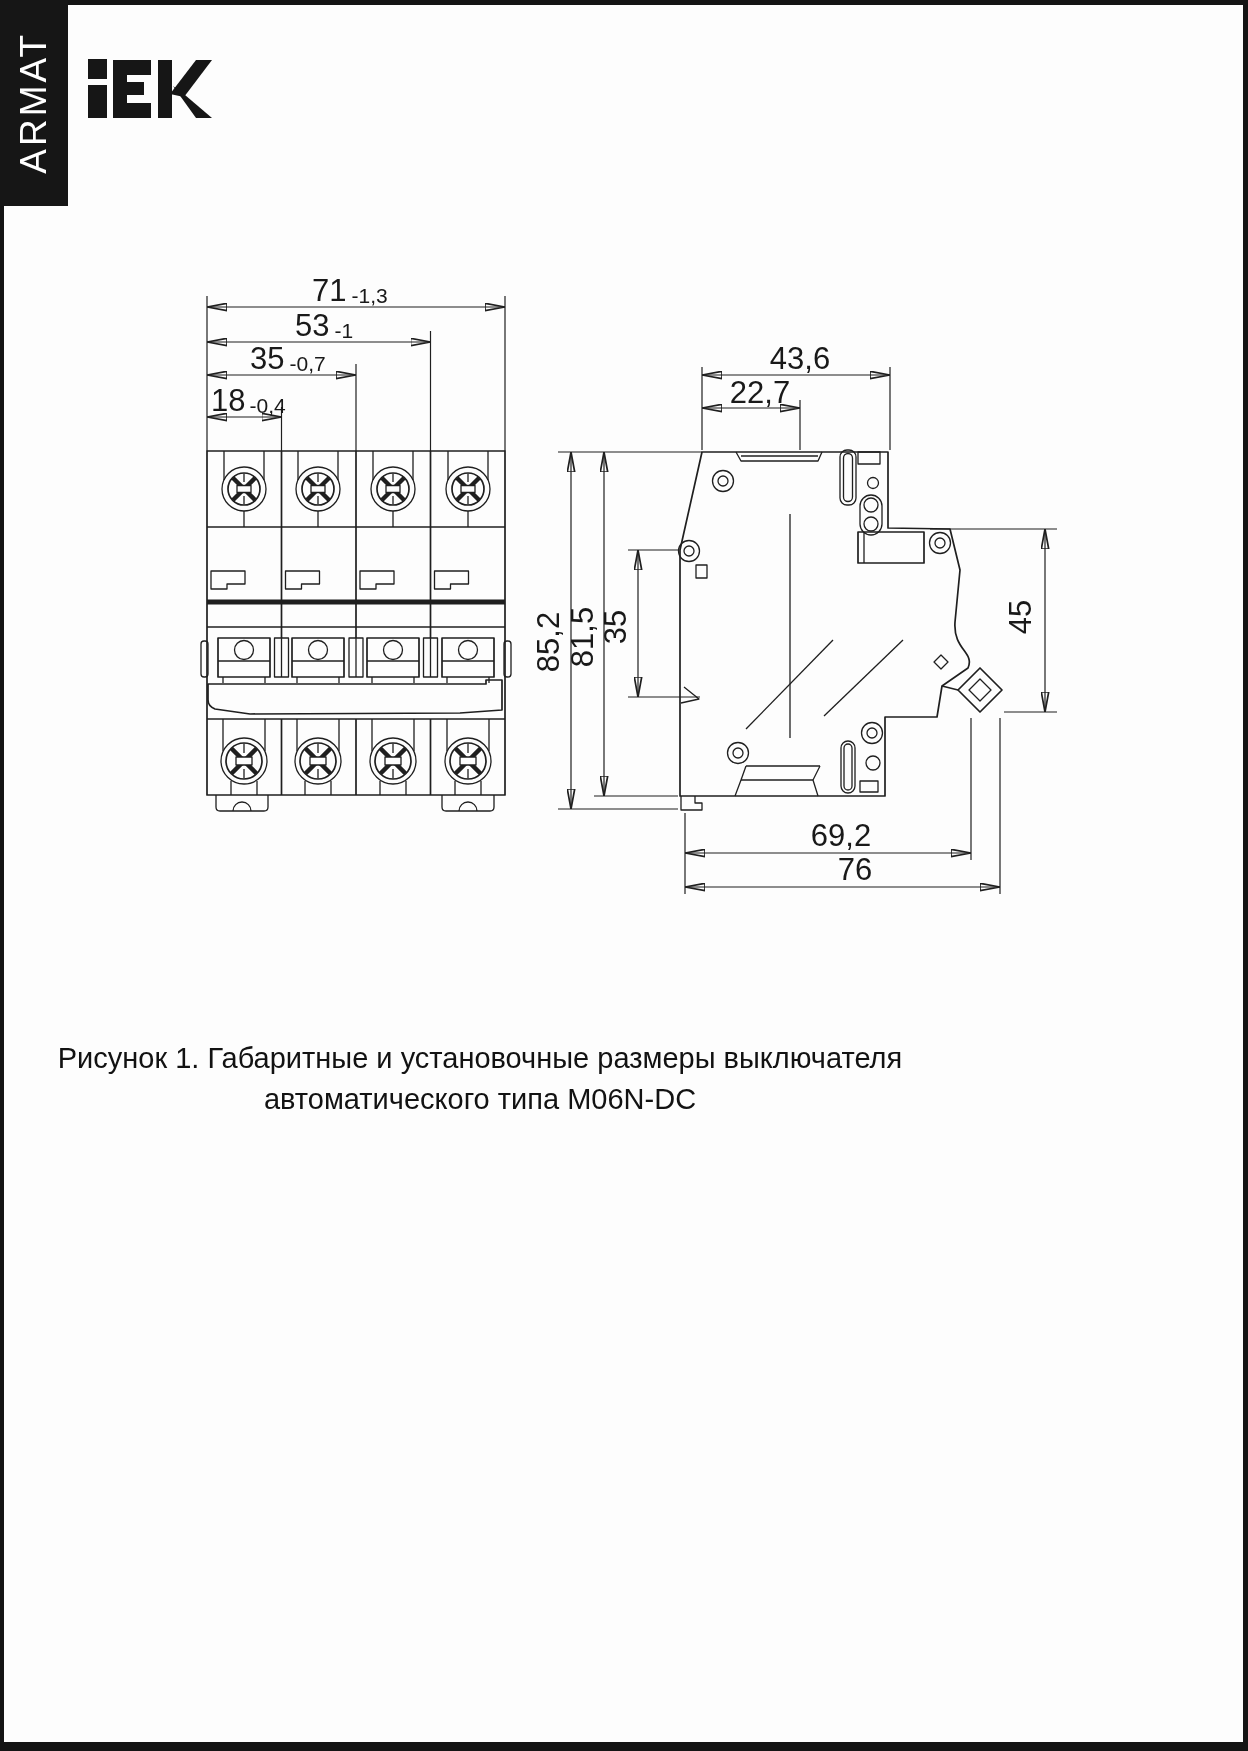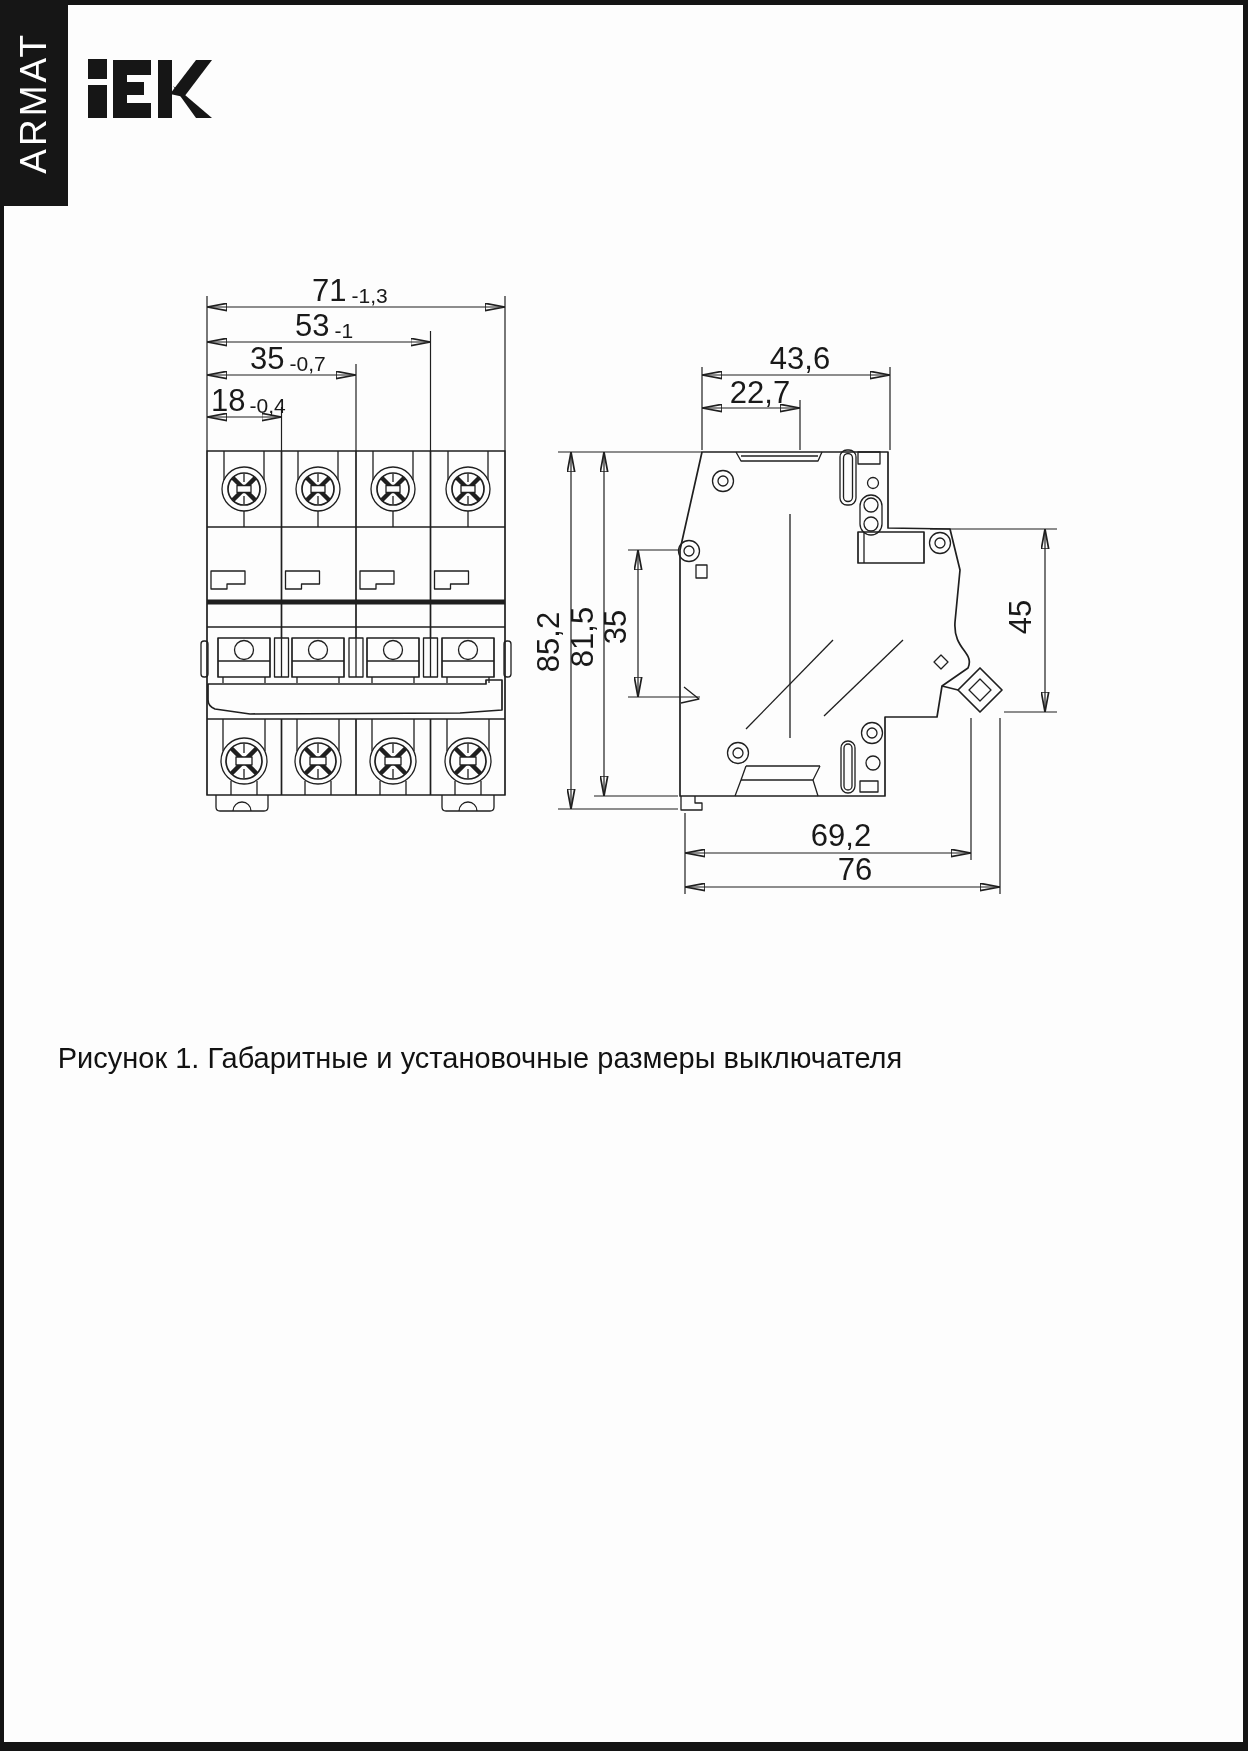--- a/index.html
+++ b/index.html
@@ -279,14 +279,15 @@
         <line class="dm" x1="685" y1="853" x2="971" y2="853" marker-start="url(#arr)" marker-end="url(#arr)"></line>
         <line class="dm" x1="685" y1="887" x2="1000" y2="887" marker-start="url(#arr)" marker-end="url(#arr)"></line>
         <text x="841" y="846" text-anchor="middle">69,2</text>
         <text x="855" y="880" text-anchor="middle">76</text>
       </g>
     </g>
   </svg>
 
   <div id="caption">
     <div>Рисунок 1. Габаритные и установочные размеры выключателя</div>
+    <div>автоматического типа M06N-DC</div>
   </div>
 </div>
 
 </body></html>

